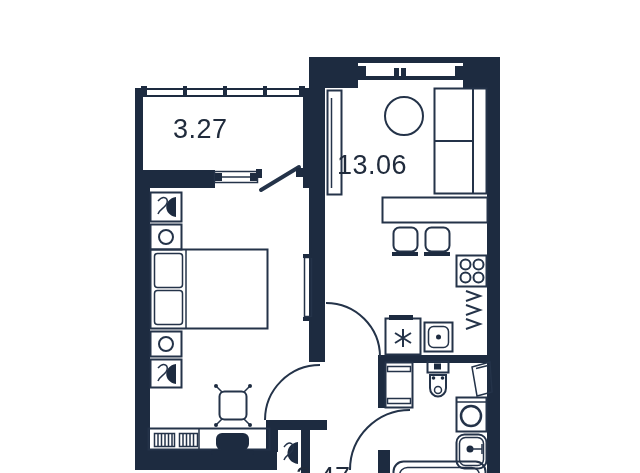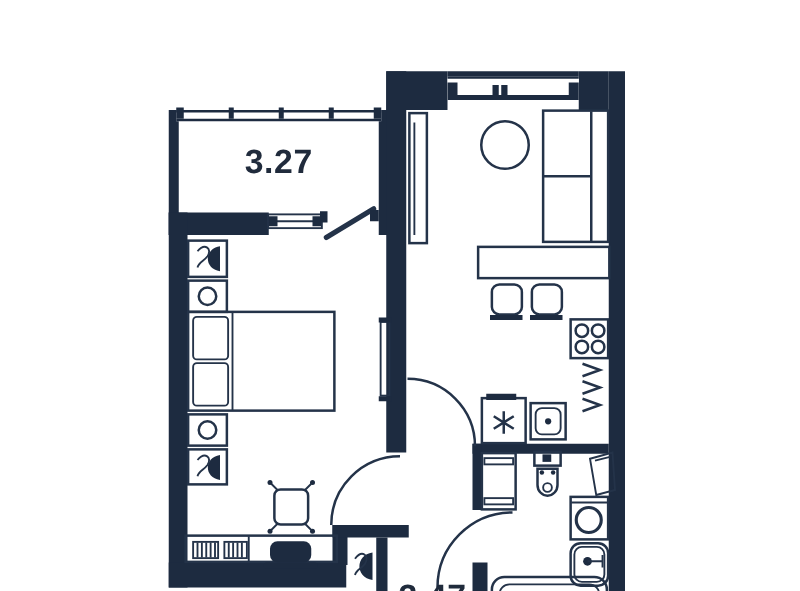--- a/index.html
+++ b/index.html
@@ -5,21 +5,21 @@
   :root{ --wall:#1d2b40; --ink:#243349; --paper:#ffffff; --text:#202b3c; }
   html,body{margin:0;padding:0;background:var(--paper);}
   body{width:640px;height:473px;overflow:hidden;}
   .plan{position:relative;width:640px;height:473px;background:var(--paper);
         font-family:"Liberation Sans",sans-serif;}
   .w{position:absolute;background:var(--wall);}
   .glz{position:absolute;background:#fff;border-top:2px solid var(--wall);
        border-bottom:2px solid var(--wall);box-sizing:border-box;}
   .gt{position:absolute;background:var(--wall);bottom:0;}
   .lbl{position:absolute;color:var(--text);font-size:27px;letter-spacing:.5px;
-       text-align:center;white-space:nowrap;font-weight:bold;}
+       white-space:nowrap;}
   svg.ov{position:absolute;left:0;top:0;}
   .s{stroke:var(--ink);stroke-width:2;fill:none;}
   .s15{stroke:var(--ink);stroke-width:1.5;fill:none;}
   .s25{stroke:var(--ink);stroke-width:2.5;fill:none;}
   .s4{stroke:var(--ink);stroke-width:4;fill:none;stroke-linecap:round;}
   .f{fill:var(--wall);stroke:none;}
 </style>
 </head>
 <body>
 
@@ -153,15 +153,16 @@
       <path class="s" d="M350,470 A60,60 0 0 1 410,410"></path>
     </g>
 
     <g>
       <path class="f" d="M298,442 v22 c-14,-2 -14,-20 0,-22 z"></path>
       <path class="s15" d="M284,447 c6,-8 12,-2 8,4 c-3,4 -7,5 -8,9"></path>
     </g>
   </svg>
 
   <div class="lbl" style="left:173px;top:114px;width:100px">3.27</div>
+  <div class="lbl" style="left:337px;top:150px;width:100px">13.06</div>
   <div class="lbl" style="left:296px;top:462px;width:100px">3.47</div>
 
 </div>
 
 </body></html>

